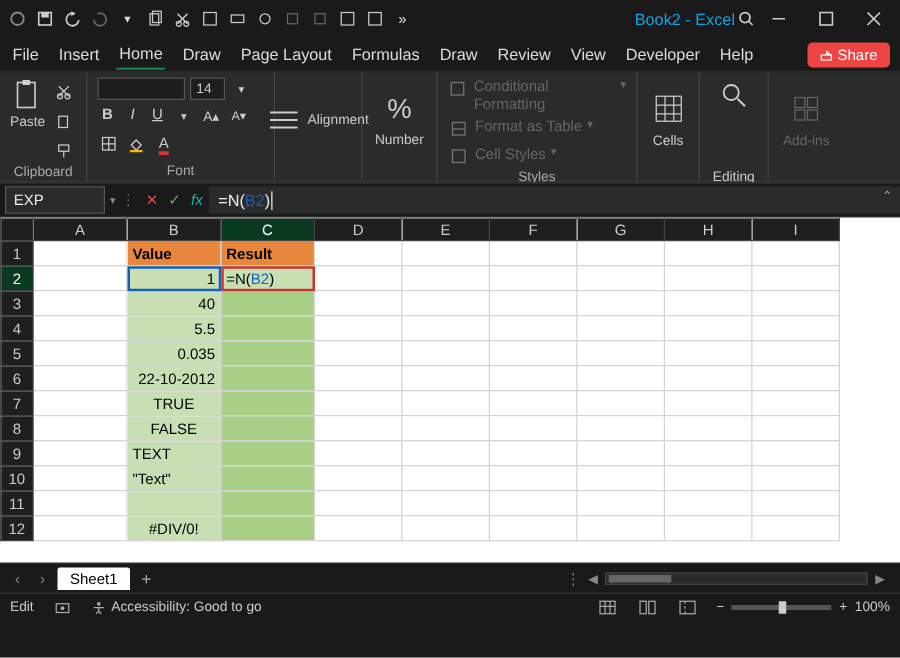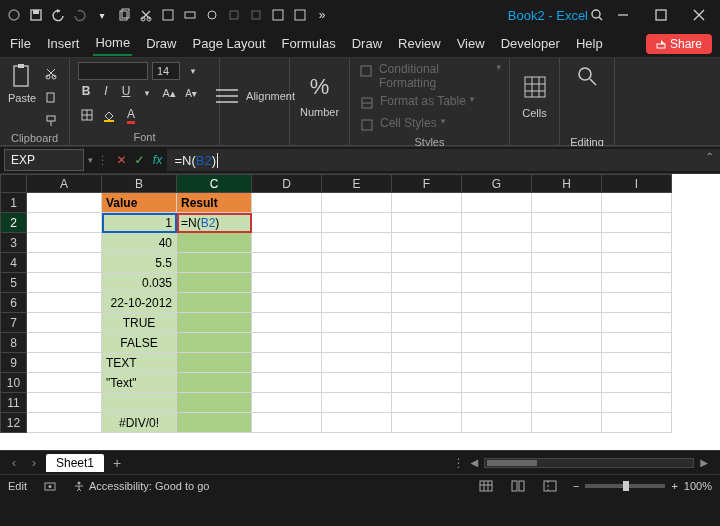--- a/index.html
+++ b/index.html
@@ -331,20 +331,34 @@
           <svg width="24" height="24">
             <circle cx="10" cy="10" r="6" fill="none" stroke="#ccc" stroke-width="1.5"></circle>
             <path d="M15 15 L21 21" stroke="#ccc" stroke-width="1.5"></path>
           </svg>
         </span>
       <span style="font-size:11px;margin-top:40px;">Editing</span>
     </div>
     <div class="label">&nbsp;</div>
   </div>
 
+  <div class="group" style="width:60px; border-right:none;">
+    <div class="body dim" style="flex-direction:column; align-items:center; justify-content:center;">
+      <span class="ic bigic">
+          <svg width="24" height="24">
+            <rect x="3" y="3" width="8" height="8" fill="none" stroke="#666"></rect>
+            <rect x="13" y="3" width="8" height="8" fill="none" stroke="#666"></rect>
+            <rect x="3" y="13" width="8" height="8" fill="none" stroke="#666"></rect>
+            <rect x="13" y="13" width="8" height="8" fill="none" stroke="#666"></rect>
+          </svg>
+        </span>
+      <span style="font-size:11px;">Add-ins</span>
+    </div>
+    <div class="label">&nbsp;</div>
+  </div>
 </div>
 
 <div class="namebox-row">
   <input class="namebox" value="EXP" style="">
   <span style="font-size:9px; color:#888;">▾</span>
   <span style="padding:0 4px; color:#666;">⋮</span>
   <span class="fxic" style="color:#d9534f;">✕</span>
   <span class="fxic" style="color:#5cb85c;">✓</span>
   <span class="fxic" style="font-style:italic;">fx</span>
   <div class="formulabar">

